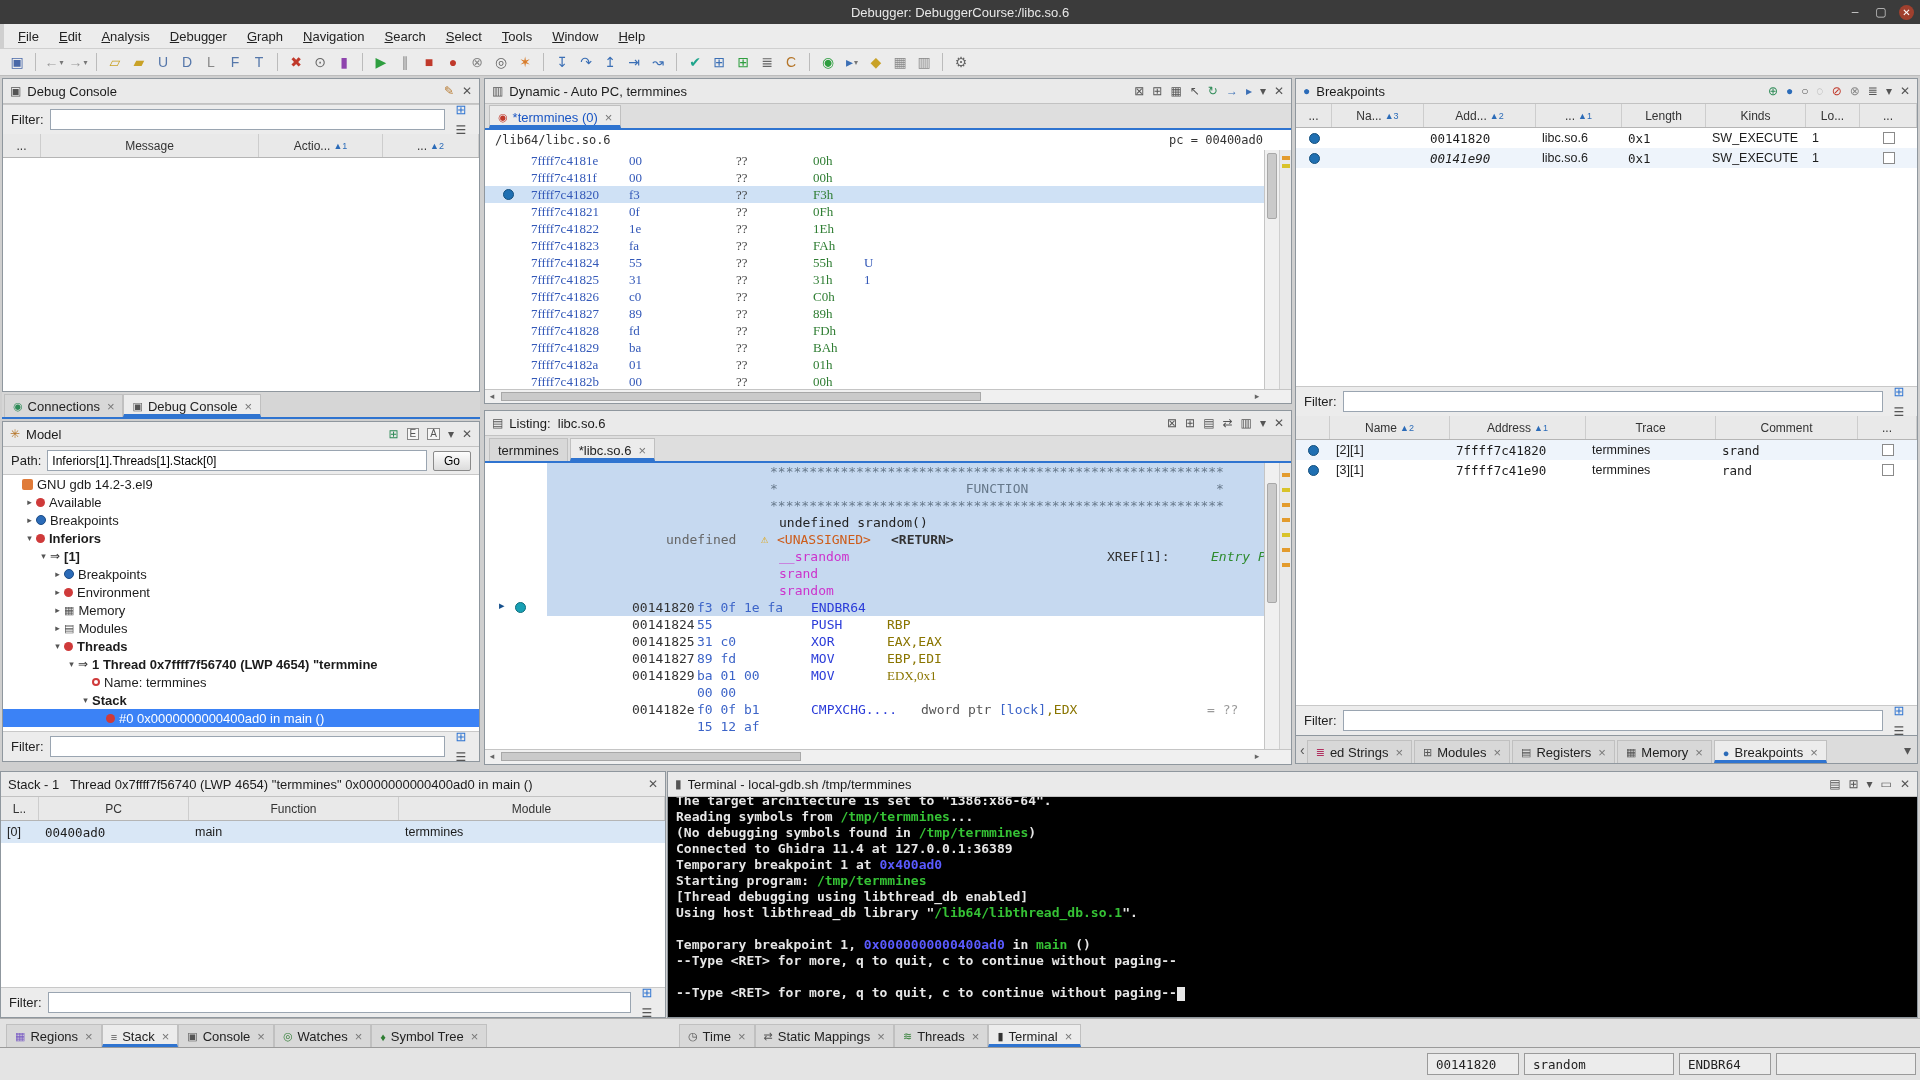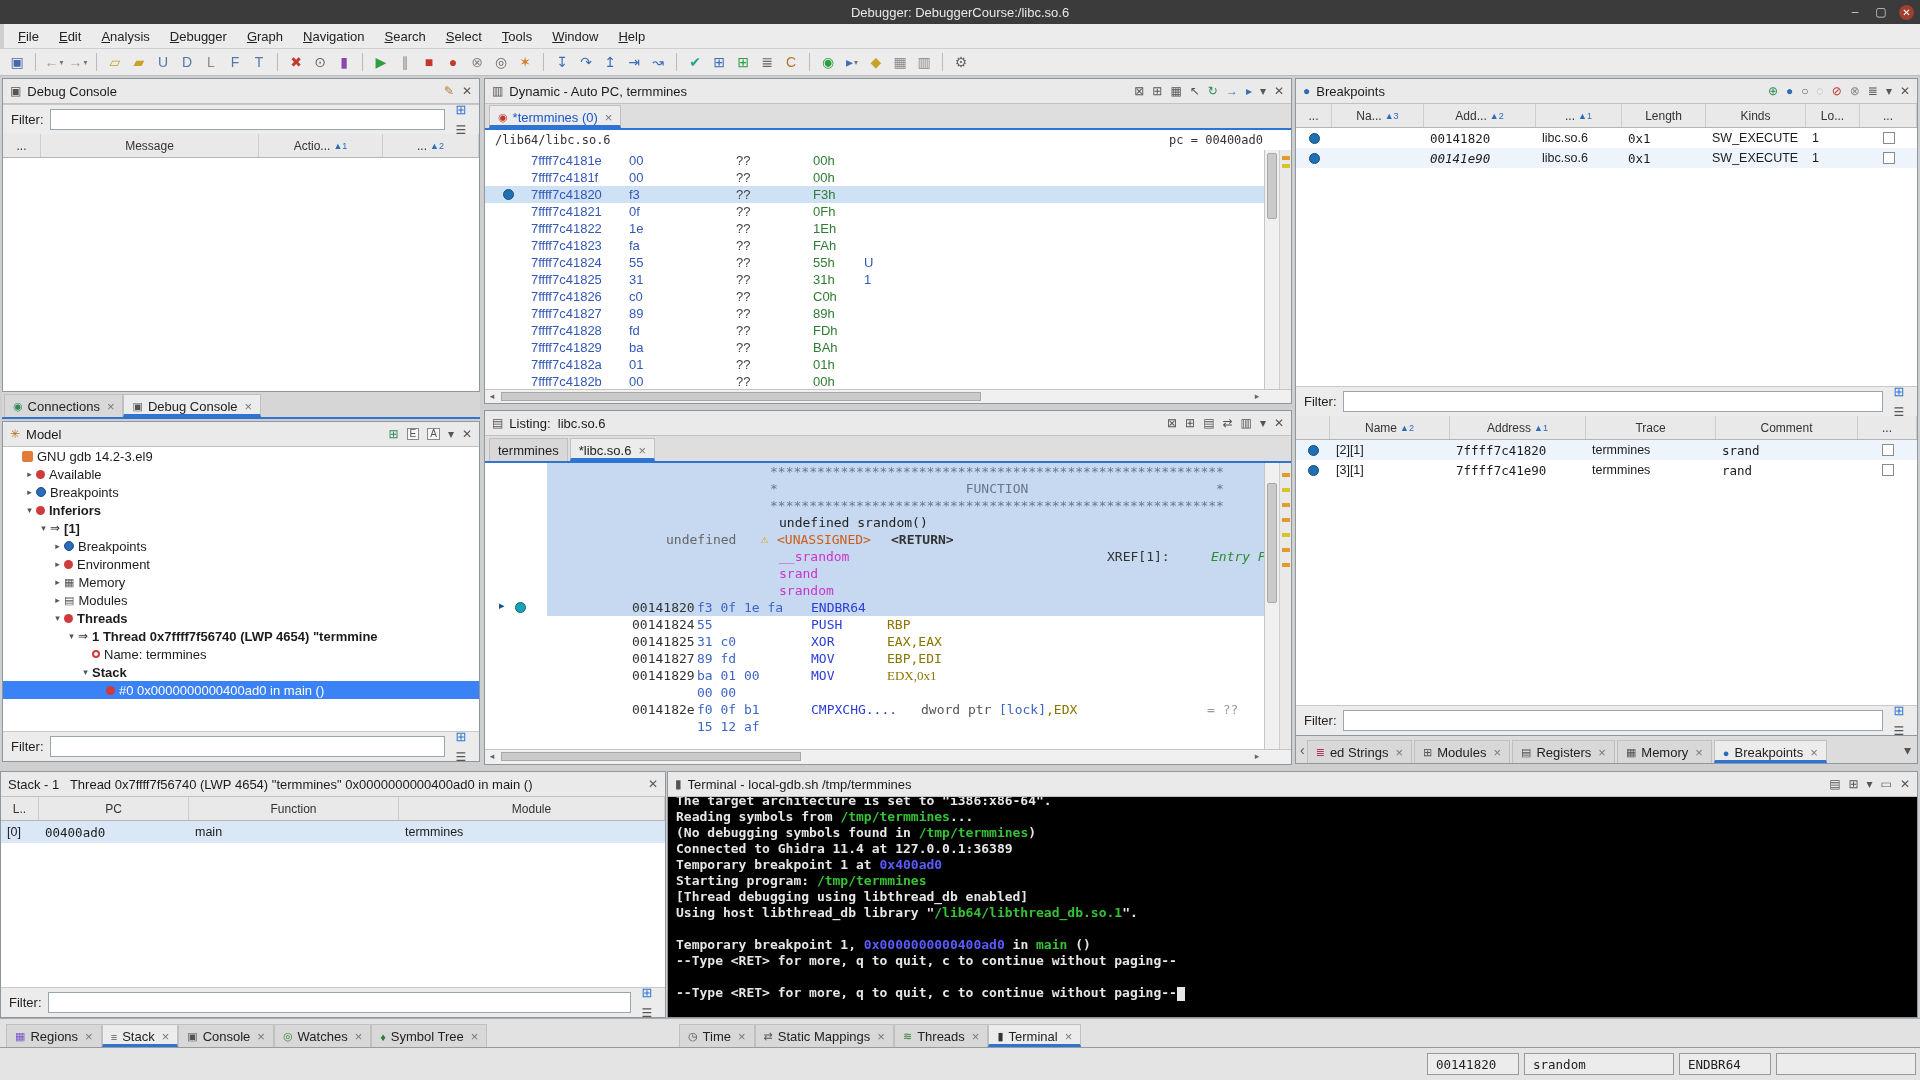--- a/index.html
+++ b/index.html
@@ -83,21 +83,21 @@
 .ti-bp-blue{width:10px;height:10px;border-radius:50%;background:#2b6bb8;border:1px solid #1c4c86}
 .ti-mem,.ti-mod{font-size:11px;color:#555}
 .ti-arrow{font-size:12px;color:#333}
 .tlabel.b{font-weight:bold}
 
 #dyn-tabrow{height:26px;border-bottom:2px solid #2f74d0}
 #dyn-info{height:20px;display:flex;align-items:center;padding:0 10px;flex:none;background:#fff;font-family:"DejaVu Sans Mono",monospace;font-size:12px;color:#333}
 #dyn-pc{margin-left:auto;padding-right:18px}
 #hex-wrap{flex:1;position:relative;overflow:hidden;background:#fff}
 #hex-rows{position:absolute;left:0;top:2px;right:27px}
-.hexrow{display:flex;height:17px;line-height:17px;font-family:Liberation Sans, sans-serif;font-size:13px;white-space:pre}
+.hexrow{display:flex;height:17px;line-height:17px;font-family:Liberation Serif, serif;font-size:13px;white-space:pre}
 .hexrow.hl{background:#cfe1f5}
 .hgut{width:46px;flex:none;display:flex;align-items:center;justify-content:center}
 .bpdot2{width:11px;height:11px;border-radius:50%;background:#1f6fb2;border:1px solid #14507e}
 .haddr{width:98px;color:#3358b8}
 .hbyt{width:107px;color:#3358b8}
 .hunk{width:77px;color:#444}
 .hval{width:51px;color:#2e7d32}
 .hascii{width:40px;color:#3358b8}
 .vscroll{position:absolute;top:0;bottom:0;width:15px;background:#f0f0f0;border-left:1px solid #c5c5c5}
 .vthumb{position:absolute;left:2px;right:2px;background:#cacaca;border:1px solid #a8a8a8;border-radius:2px}
@@ -347,20 +347,25 @@
     <span class="pleadicon" style="color:#b5762a">✳</span>
     <span class="ptitle">Model</span>
     <span class="picons" id="model-icons">
         <span class="hicon" style="color: rgb(46, 139, 87);">⊞</span>
         <span class="hicon hbox" style="color: rgb(85, 85, 85);">E</span>
         <span class="hicon hbox" style="color: rgb(85, 85, 85);">A</span>
         <span class="hicon" style="color: rgb(85, 85, 85);">▾</span>
         <span class="hicon" style="color: rgb(85, 85, 85);">✕</span>
       </span>
   </div>
+  <div id="model-path">
+    <label>Path:</label>
+    <input type="text" value="Inferiors[1].Threads[1].Stack[0]" style="">
+    <button id="go-btn">Go</button>
+  </div>
   <div id="model-tree">
       <div class="trnode" style="padding-left: 6px;">
         <span class="texp"></span>
         <span class="ti ti-gdb"></span>
         <span class="tlabel">GNU gdb 14.2-3.el9</span>
       </div>
       <div class="trnode" style="padding-left: 20px;">
         <span class="texp">▸</span>
         <span class="ti ti-dot-red"></span>
         <span class="tlabel">Available</span>

